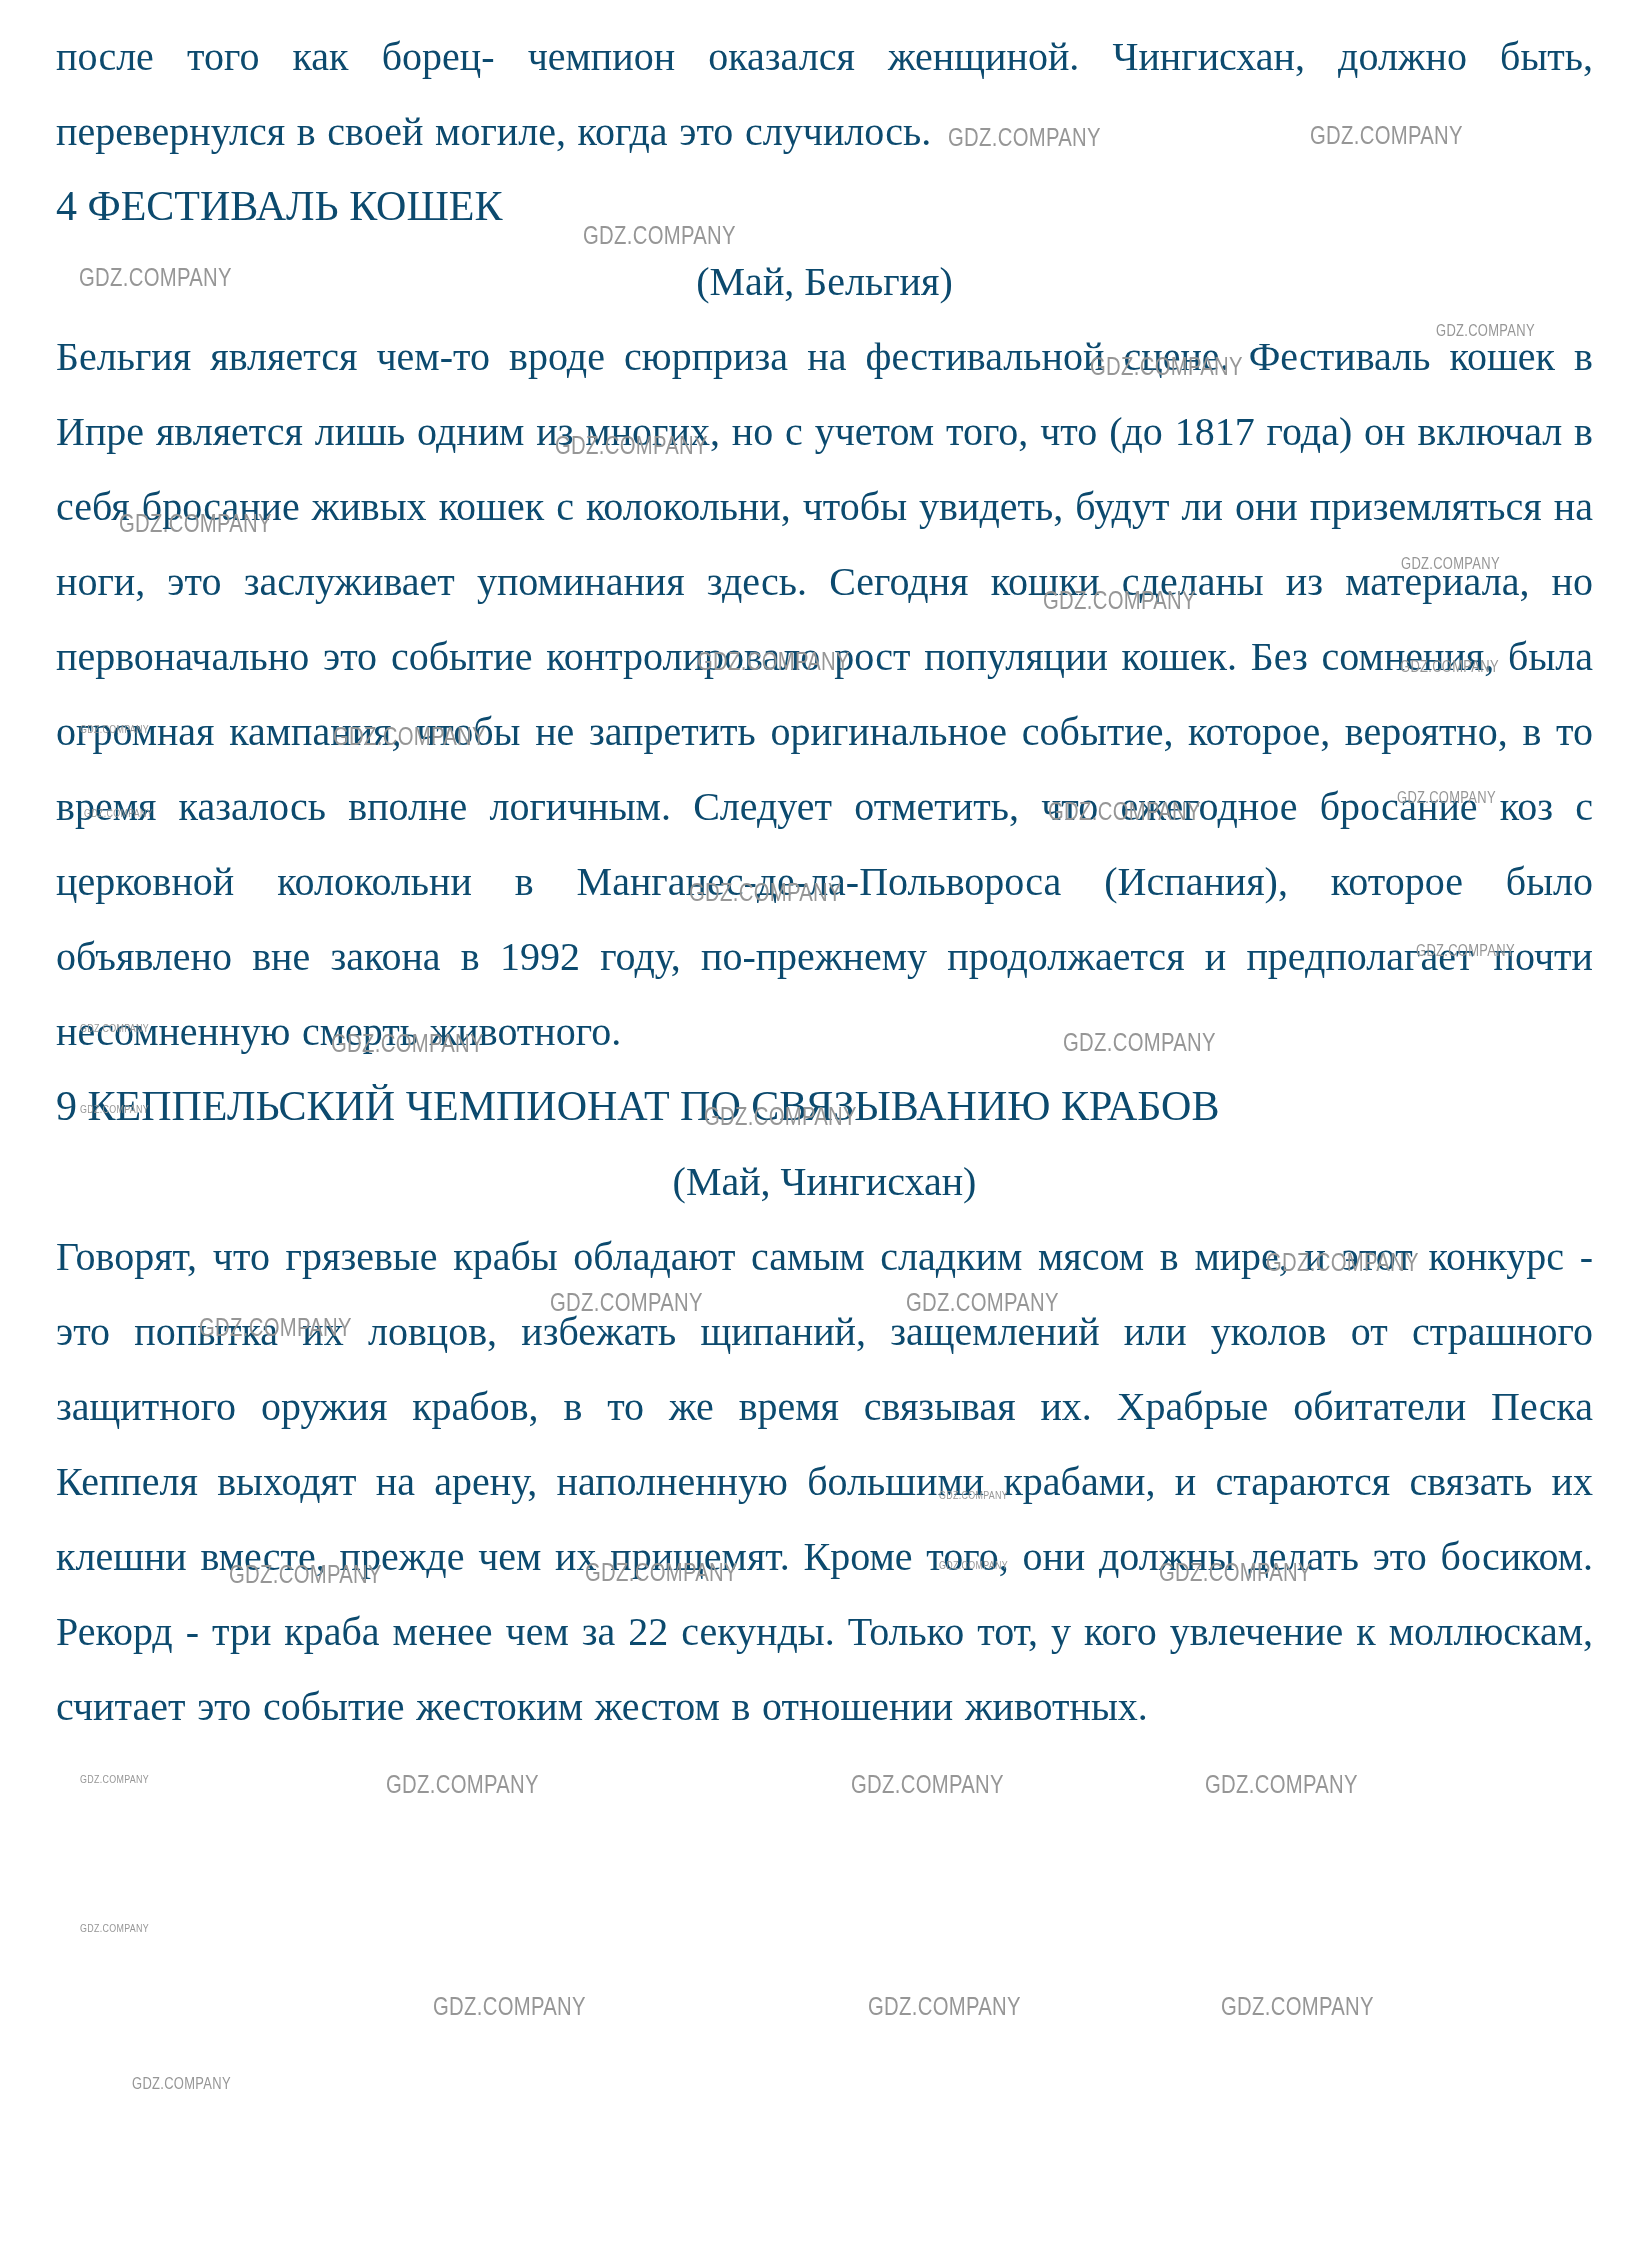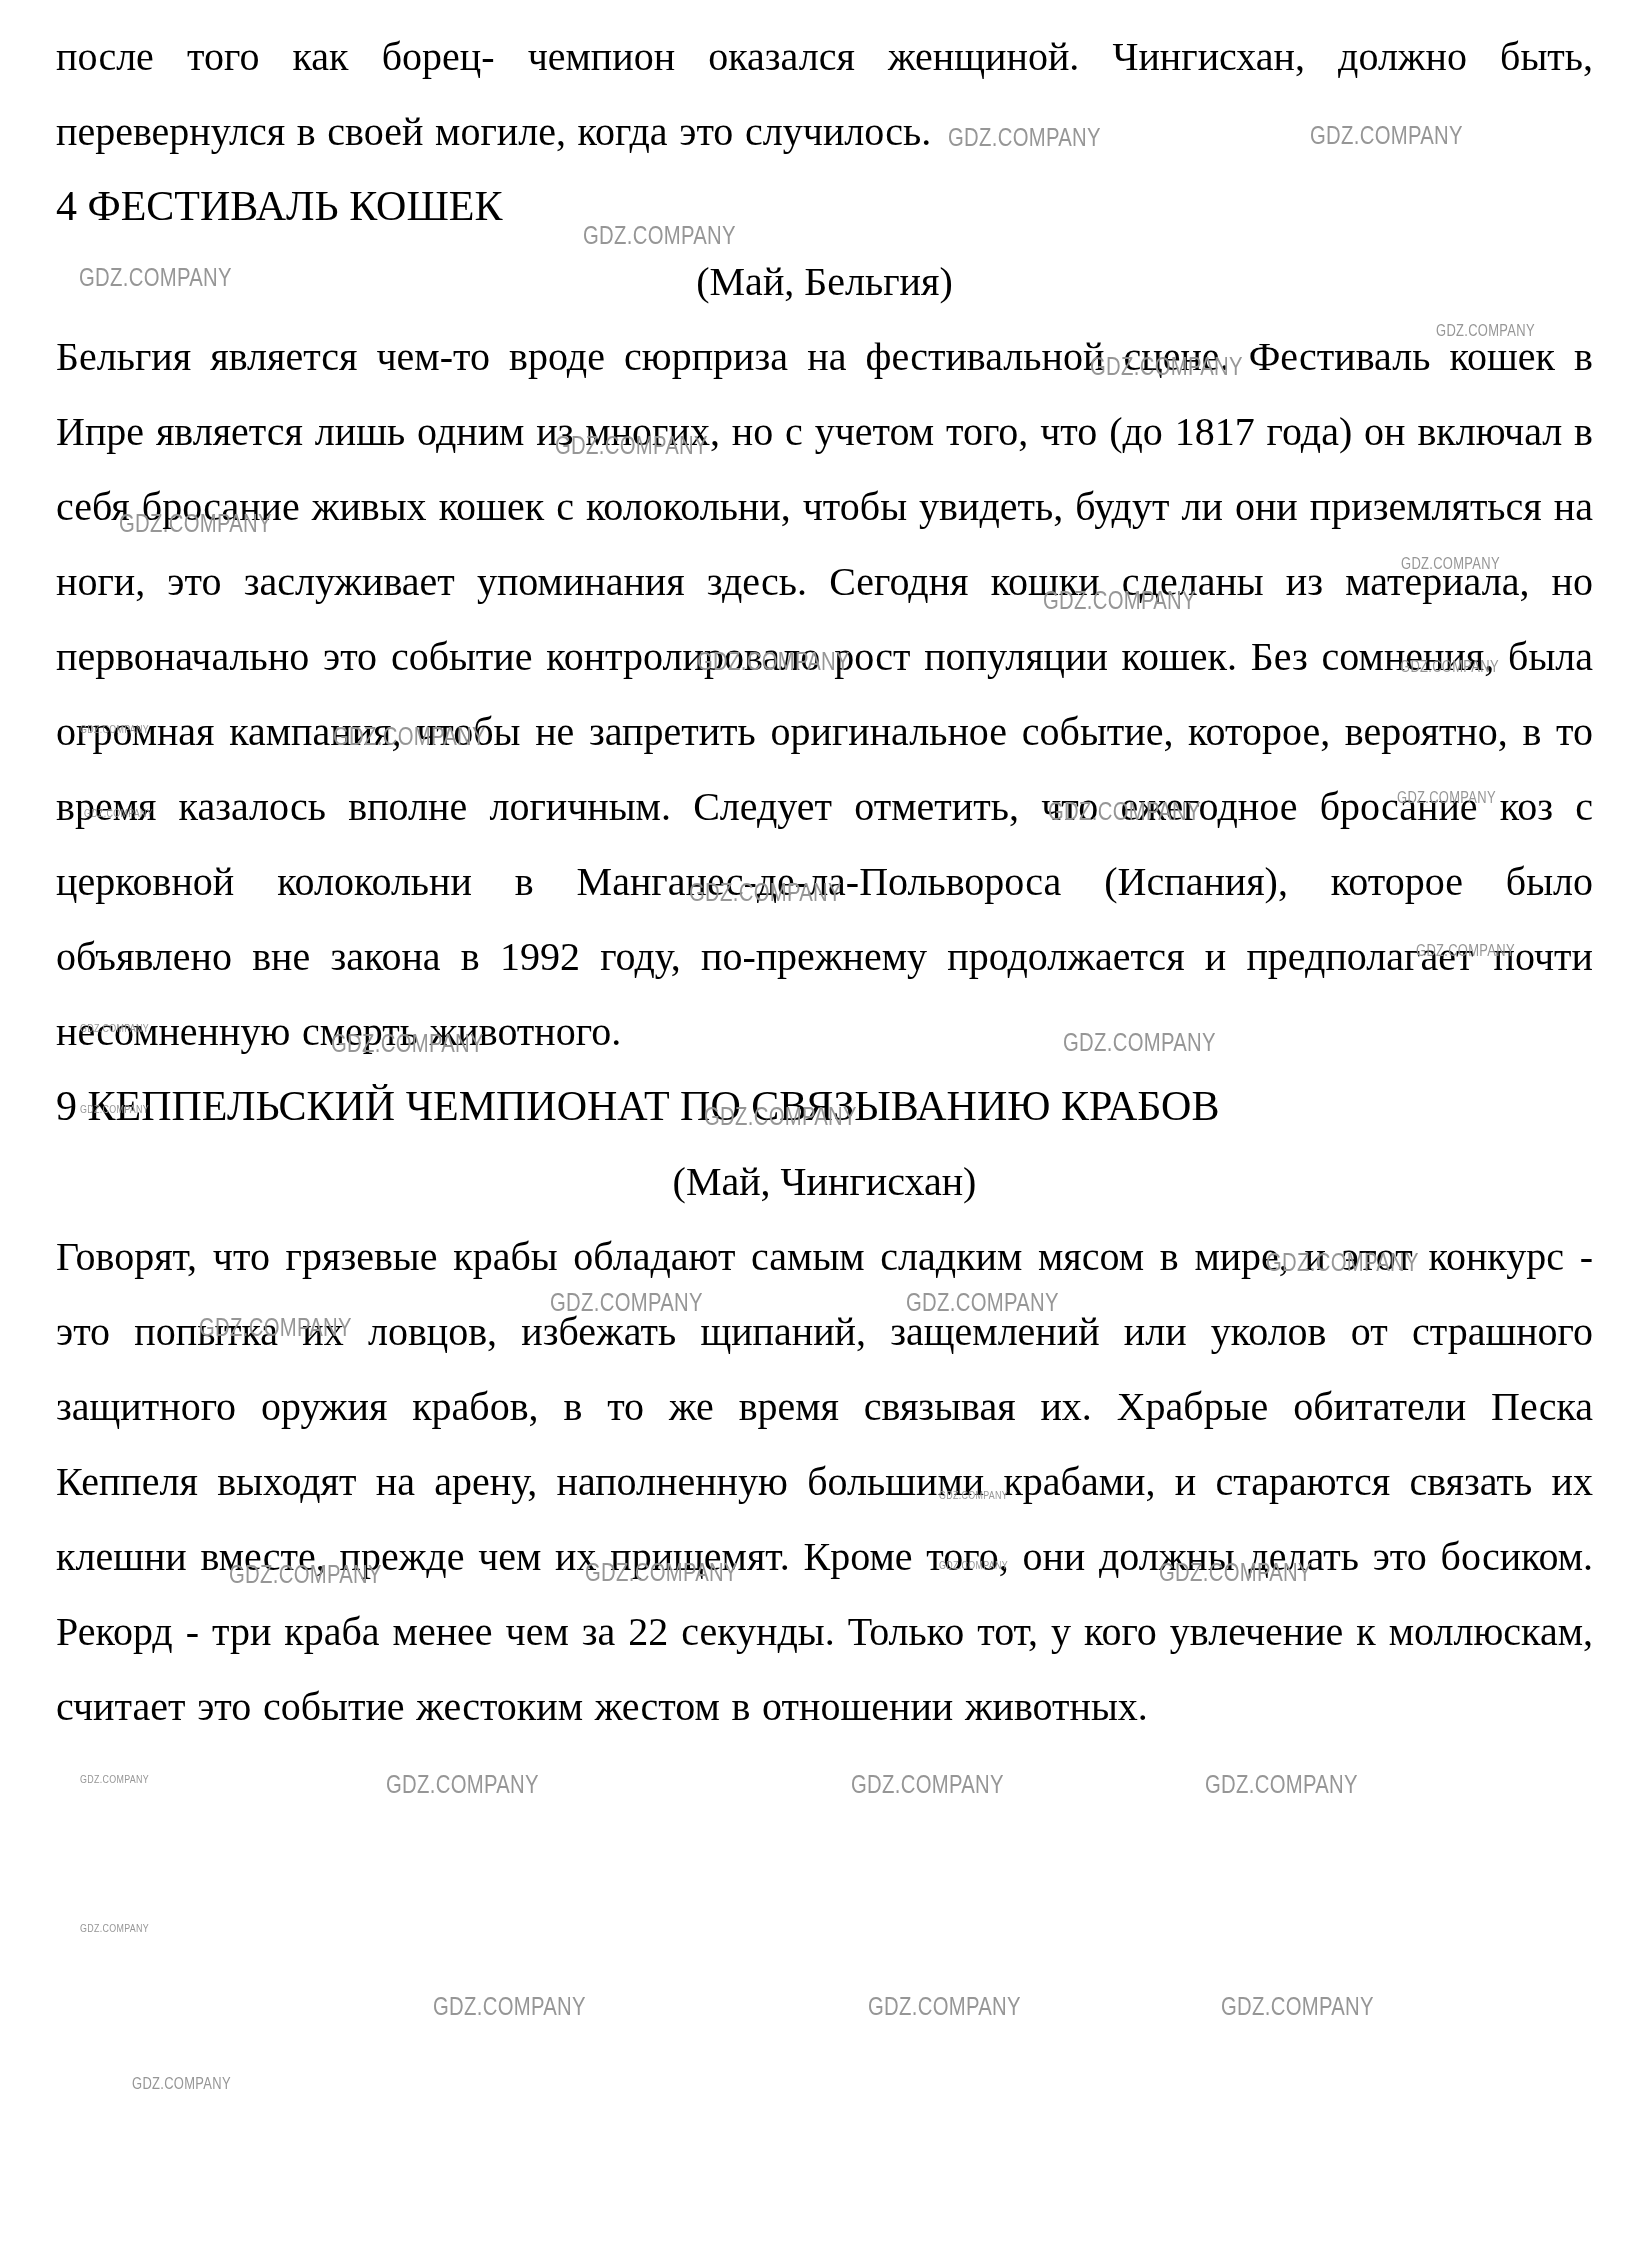--- a/index.html
+++ b/index.html
@@ -12,21 +12,21 @@
     width: 1648px;
     height: 2250px;
     overflow: hidden;
     font-family: "Liberation Serif", serif;
   }
   .page {
     position: absolute;
     left: 56px;
     top: 19px;
     width: 1537px;
-    color: #000000;
+    color: #0c4a6e;
   }
   .block {
     font-size: 40px;
     line-height: 75px;
     text-align: justify;
     margin: 0;
     word-spacing: 1.7px;
   }
   .block.heading {
     text-align: left;

